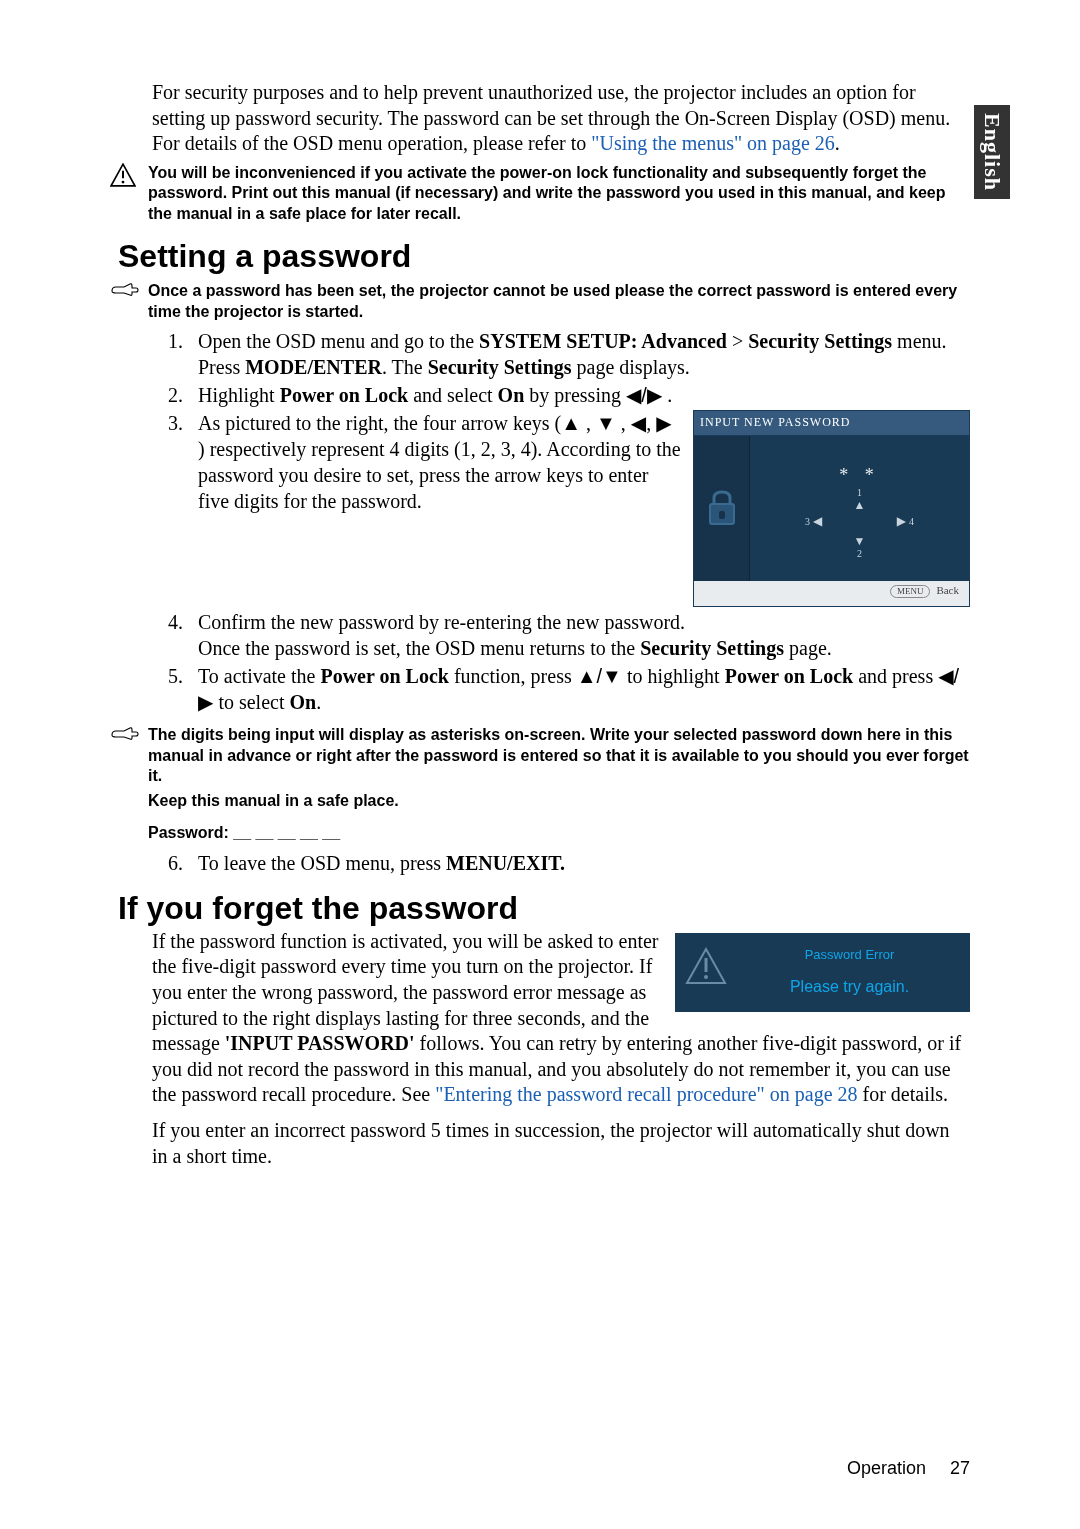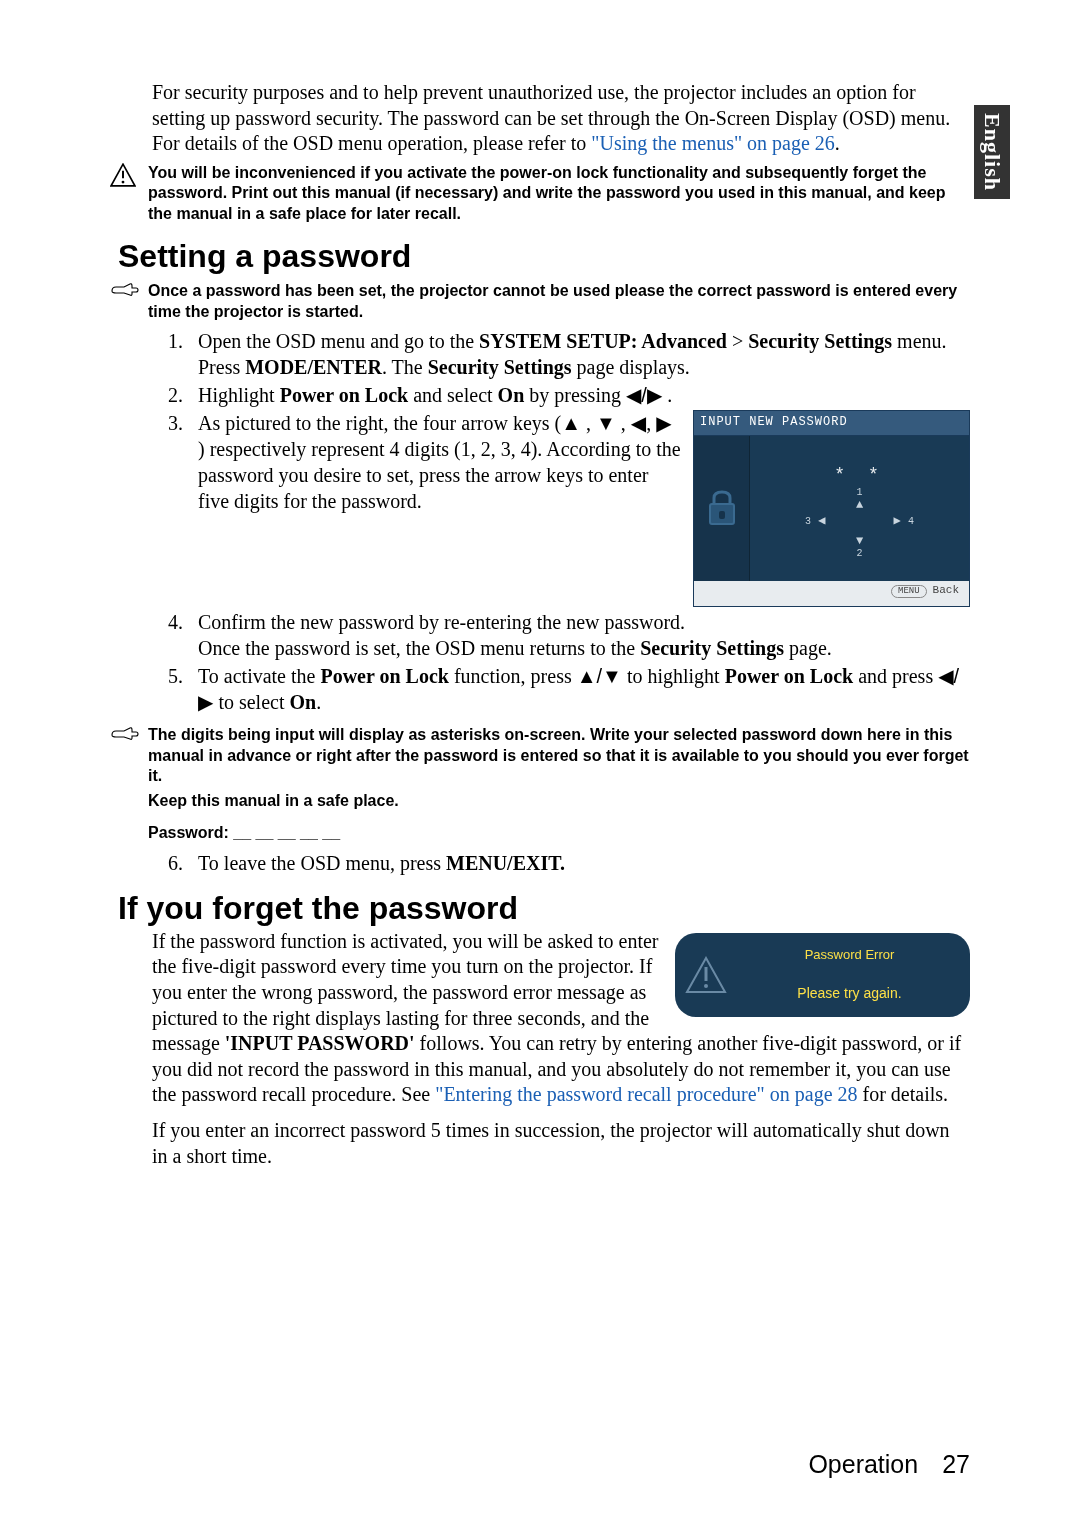--- a/index.html
+++ b/index.html
@@ -89,21 +89,21 @@
   }
   .bold { font-weight: bold; }
   .arrow-glyph { font-family: Arial, sans-serif; }
   .osd-box {
     float: right;
     width: 275px;
     margin-left: 12px;
     margin-top: 0;
     border: 1px solid #1a3a5a;
     background: #7dd3fc;
-    font-family: Liberation Mono, monospace;
+    font-family: Liberation Serif, serif;
     font-size: 11px;
     color: #fff;
   }
   .osd-header {
     background: #355a7d;
     padding: 4px 6px;
     font-size: 12px;
     letter-spacing: 1px;
     border-bottom: 1px solid #1a3a5a;
   }
@@ -162,50 +162,48 @@
     font-size: 9px;
     margin-right: 6px;
   }
   .error-box {
     float: right;
     width: 275px;
     margin-left: 14px;
     margin-top: 4px;
     background: #193a55;
     font-family: Arial, Helvetica, sans-serif;
-    color: #fde047;
+    color: #0ea5e9;
     padding: 14px 10px;
     display: flex;
-    align-items: center;
     gap: 12px;
-    border-radius: 21px;
   }
   .warn-triangle {
     width: 42px;
     height: 38px;
     flex-shrink: 0;
   }
   .error-text {
     flex: 1;
     text-align: center;
     font-size: 13px;
   }
   .error-text-sub {
-    font-size: 14px;
-    margin-top: 22px;
+    font-size: 16px;
+    margin-top: 14px;
   }
   .list-item-wrap {
     overflow: hidden;
   }
   .footer {
     position: absolute;
     bottom: 50px;
     right: 110px;
     font-family: Arial, Helvetica, sans-serif;
-    font-size: 25px;
+    font-size: 18px;
   }
   .footer .page-num {
     margin-left: 24px;
   }
   .sep-indent {
     margin-left: 42px;
     font-size: 20px;
     line-height: 1.28;
     margin-top: 10px;
   }

